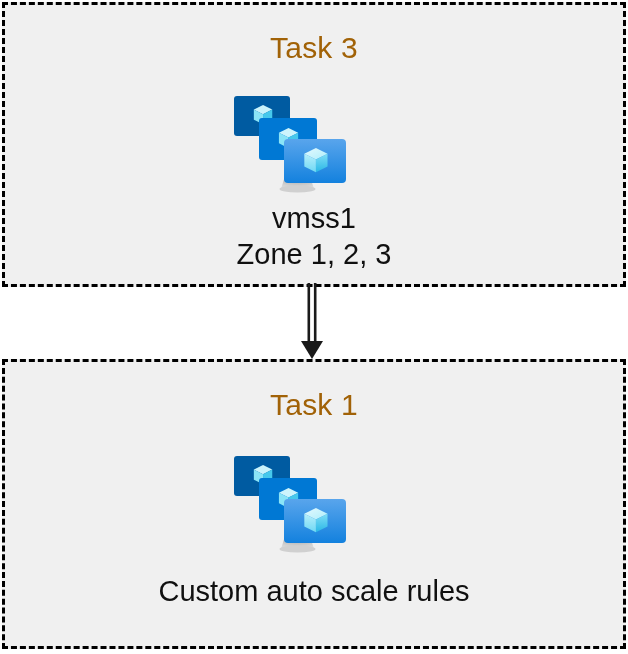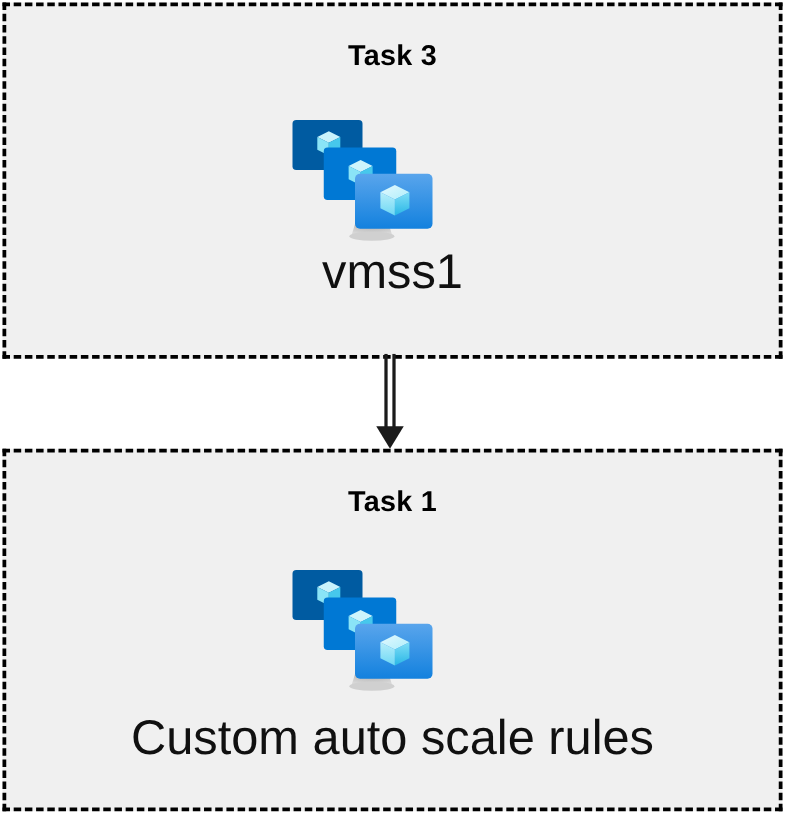--- a/index.html
+++ b/index.html
@@ -40,37 +40,37 @@
     width: 624px;
     height: 290px;
   }
 
   
   .task-title {
     position: absolute;
     left: 0;
     width: 100%;
     text-align: center;
-    color: #000000;
-    font-size: 23px;
-    font-weight: 700;
+    color: #a16207;
+    font-size: 30px;
+    font-weight: 400;
     letter-spacing: 0.2px;
     line-height: 1;
   }
   #title-task3 { top: 33px; }
   #title-task4 { top: 390px; }
 
   
   .caption {
     position: absolute;
     left: 0;
     width: 100%;
     text-align: center;
     color: #101010;
-    font-size: 39px;
+    font-size: 29px;
     font-weight: 400;
     line-height: 36px;
   }
   #caption-task3 { top: 200px; }
   #caption-task4 { top: 573px; }
   .caption .line { display: block; }
 
   
   .vmss-icon {
     position: absolute;
@@ -147,20 +147,21 @@
       <g transform="translate(74,60) scale(0.58)">
         <polygon points="24,0 44,10 24,20 4,10" fill="url(#g-cube-top-a)"></polygon>
         <polygon points="4,10 24,20 24,42 4,32" fill="url(#g-cube-left-a)"></polygon>
         <polygon points="44,10 24,20 24,42 44,32" fill="url(#g-cube-right-a)"></polygon>
       </g>
     </svg>
   </div>
 
   <div class="caption" id="caption-task3">
     <span class="line">vmss1</span>
+    <span class="line">Zone 1, 2, 3</span>
   </div>
 
   <div id="connector-arrow">
     <svg viewBox="0 0 32 78" xmlns="http://www.w3.org/2000/svg">
       <rect x="11.5" y="0" width="2.6" height="60" fill="#1a1a1a"></rect>
       <rect x="17.9" y="0" width="2.6" height="60" fill="#1a1a1a"></rect>
       <polygon points="5,58 27,58 16,76" fill="#1a1a1a"></polygon>
     </svg>
   </div>
 

